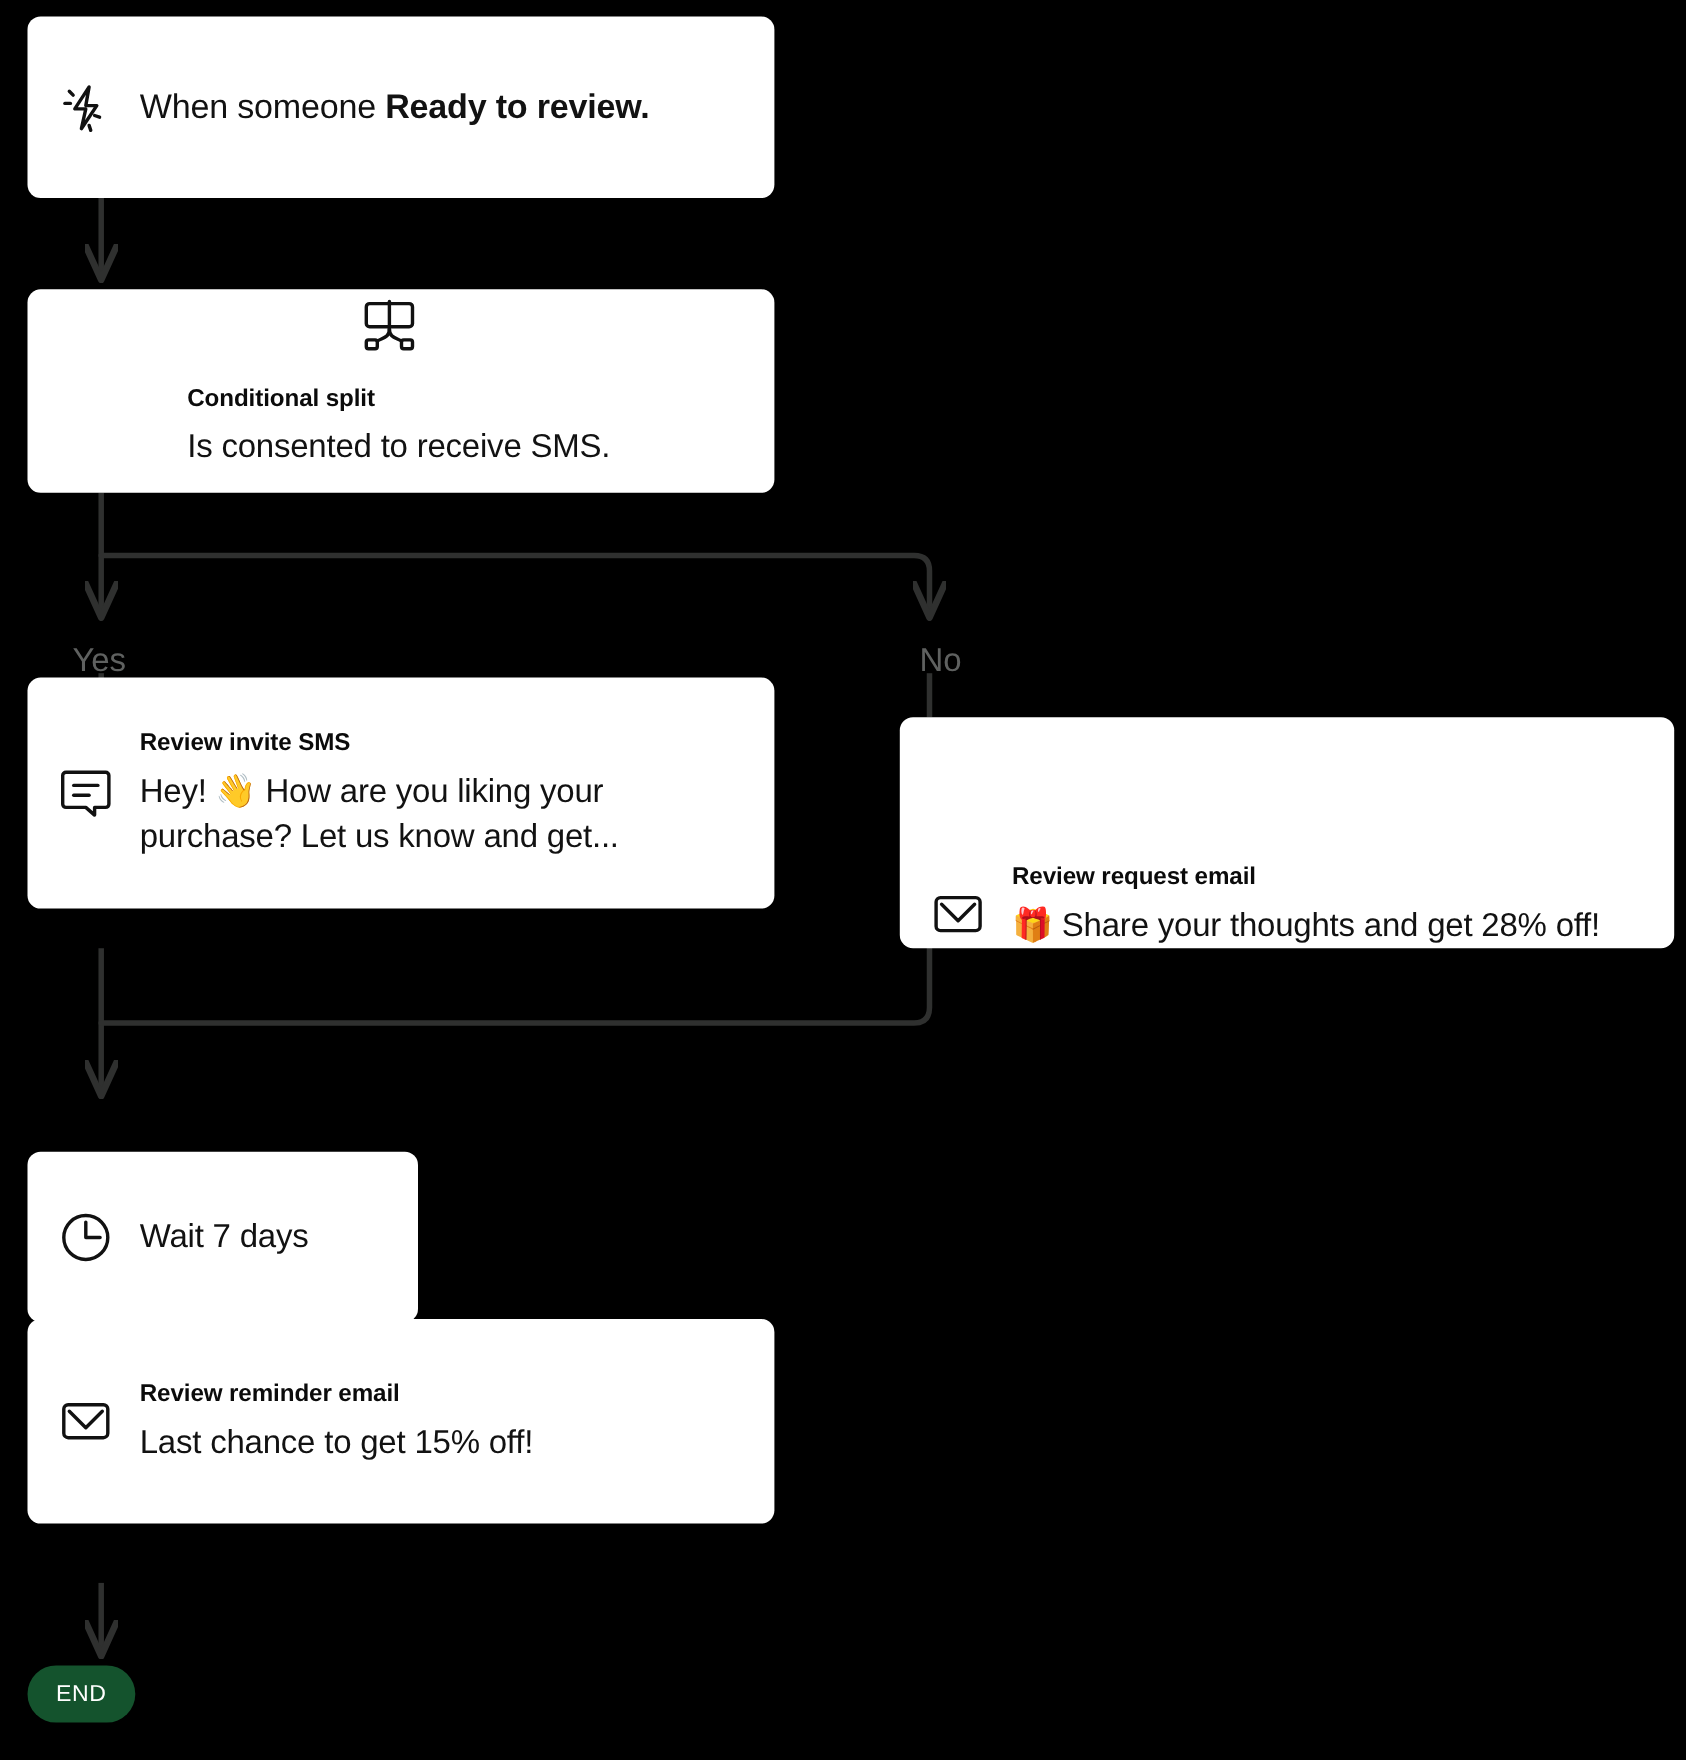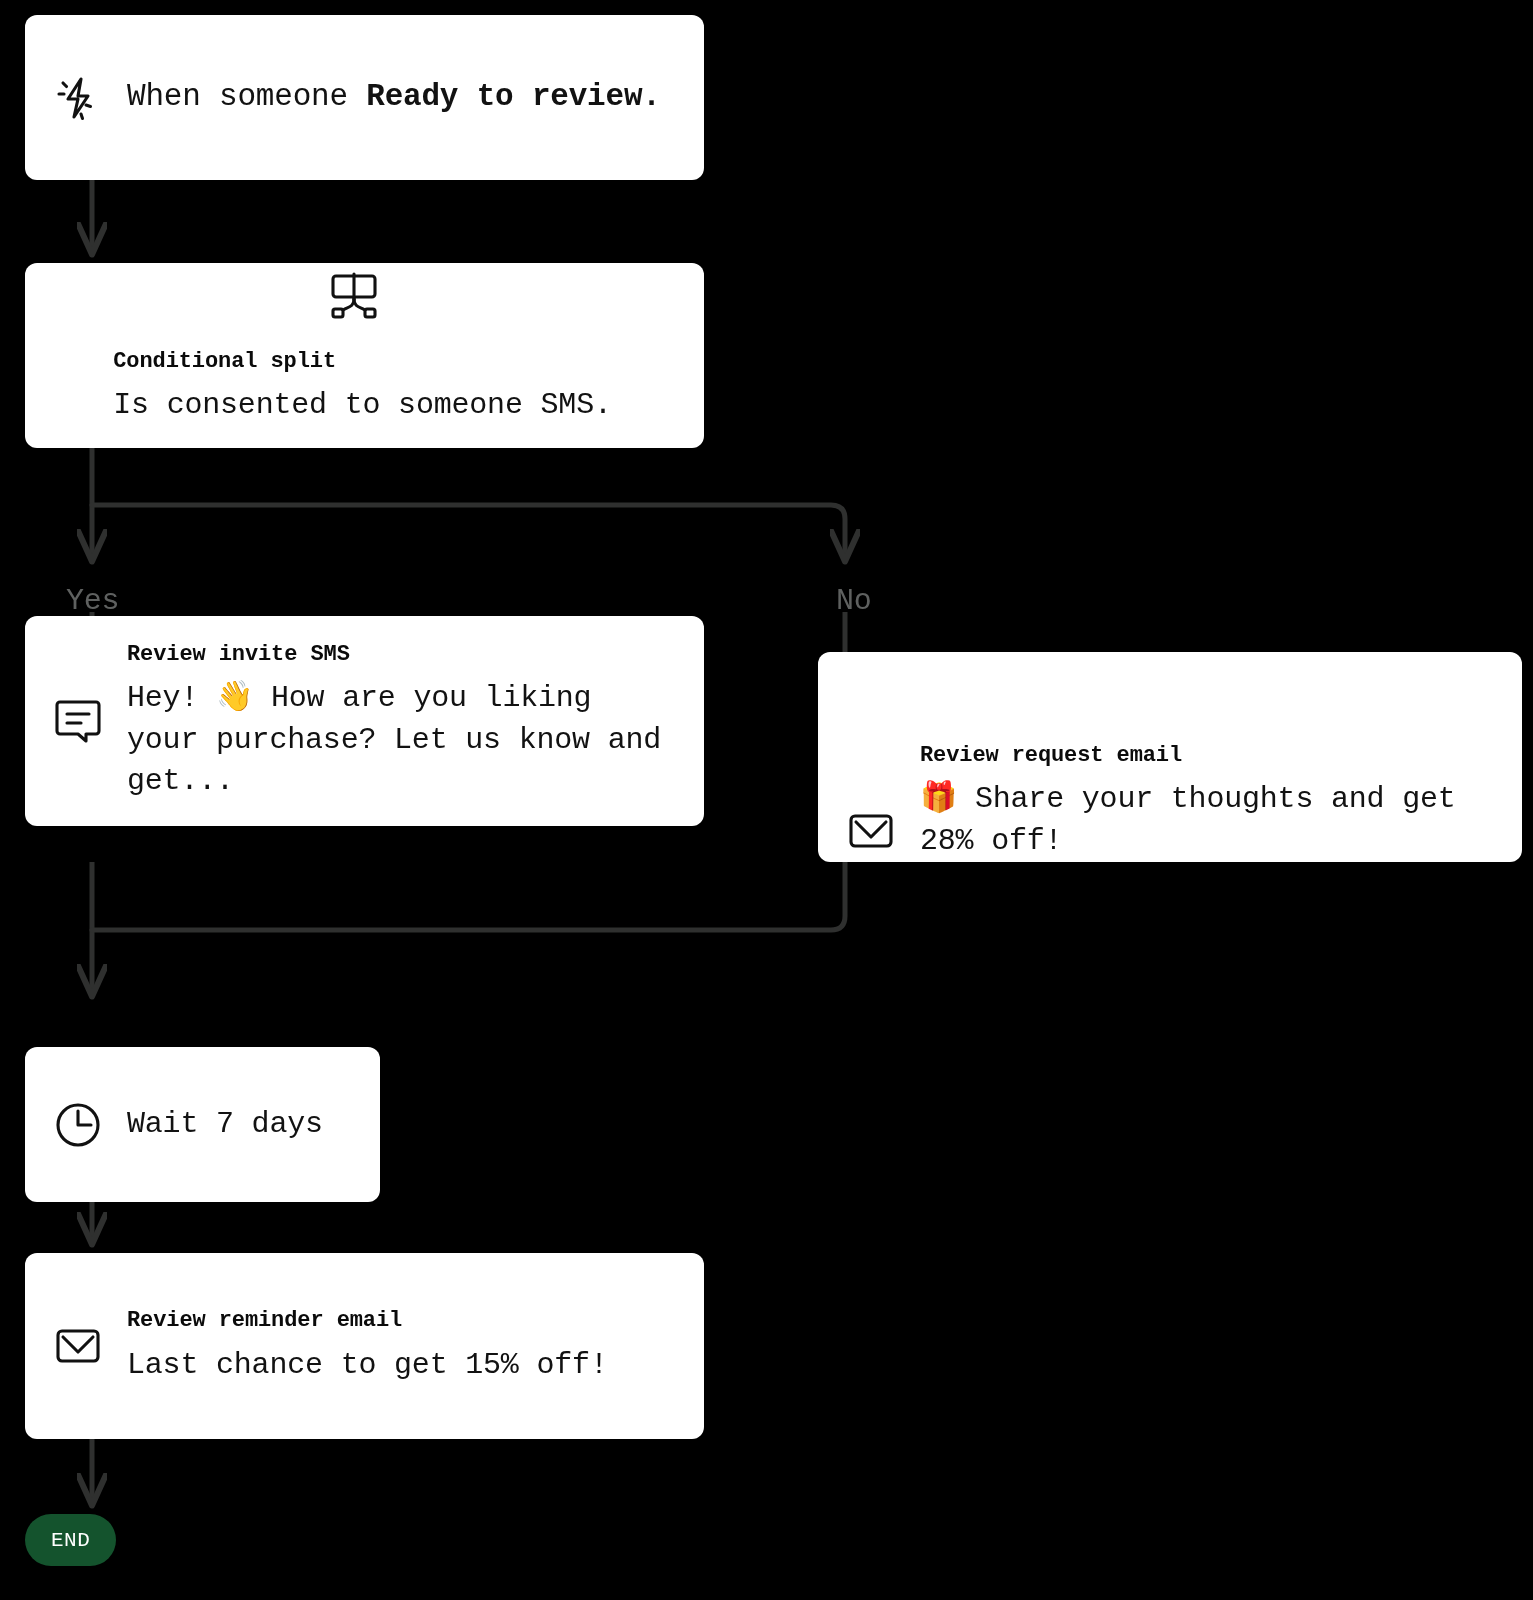--- a/index.html
+++ b/index.html
@@ -14,21 +14,20 @@
     overflow: hidden;
     font-family: "Liberation Sans", sans-serif;
     -webkit-font-smoothing: antialiased;
   }
 
   #canvas {
     position: absolute;
     inset: 0;
     width: 1533px;
     height: 1600px;
-    font-family: Liberation Mono, monospace;
   }
 
   
   #connectors {
     position: absolute;
     left: 0;
     top: 0;
     width: 1533px;
     height: 1600px;
     z-index: 1;
@@ -98,21 +97,21 @@
   .node.simple .node-text {
     font-size: 30px;
   }
 
   
   #node-trigger      { left: 25px;  top: 15px;   width: 679px; height: 165px; }
   #node-split        { left: 25px;  top: 263px;  width: 679px; height: 185px; flex-direction: column; }
   #node-sms          { left: 25px;  top: 616px;  width: 679px; height: 210px; align-items: center; }
   #node-email-right  { left: 818px; top: 652px;  width: 704px; height: 210px; align-items: flex-end; }
   #node-wait         { left: 25px;  top: 1047px; width: 355px; height: 155px; }
-  #node-email-remind { left: 25px;  top: 1253px; width: 679px; height: 186px; align-items: center; }
+  #node-email-remind { left: 25px;  top: 1199px; width: 679px; height: 186px; align-items: center; }
 
   
   #node-split .body,
   #node-sms .body,
   #node-email-right .body,
   #node-email-remind .body { padding-top: 2px; }
 
   
   .branch-label {
     position: absolute;
@@ -197,21 +196,21 @@
         <path d="M10 10 h36 a3 3 0 0 1 3 3 v15 a3 3 0 0 1 -3 3 h-36 a3 3 0 0 1 -3 -3 v-15 a3 3 0 0 1 3 -3 z"></path>
         <path d="M28 8 L28 33"></path>
         <path d="M28 33 C 28 41, 22 41, 17 44"></path>
         <path d="M28 33 C 28 41, 34 41, 39 44"></path>
         <rect x="7" y="43" width="10" height="8" rx="2"></rect>
         <rect x="39" y="43" width="10" height="8" rx="2"></rect>
       </svg>
     </span>
     <div class="body">
       <div class="node-title">Conditional split</div>
-      <div class="node-text">Is consented to someone SMS.</div>
+      <div class="node-text">Is consented to receive SMS.</div>
     </div>
   </div>
 
   <div class="branch-label" id="label-yes">Yes</div>
   <div class="branch-label" id="label-no">No</div>
 
   <div class="node" id="node-sms">
     <span class="icon-wrap">
       <svg width="56" height="56" viewBox="0 0 56 56" fill="none" stroke="#111111" stroke-width="3.1" stroke-linecap="round" stroke-linejoin="round">
         <path d="M10 9 h36 a3 3 0 0 1 3 3 v26 a3 3 0 0 1 -3 3 h-10 v7 l-8 -7 h-18 a3 3 0 0 1 -3 -3 v-26 a3 3 0 0 1 3 -3 z"></path>

